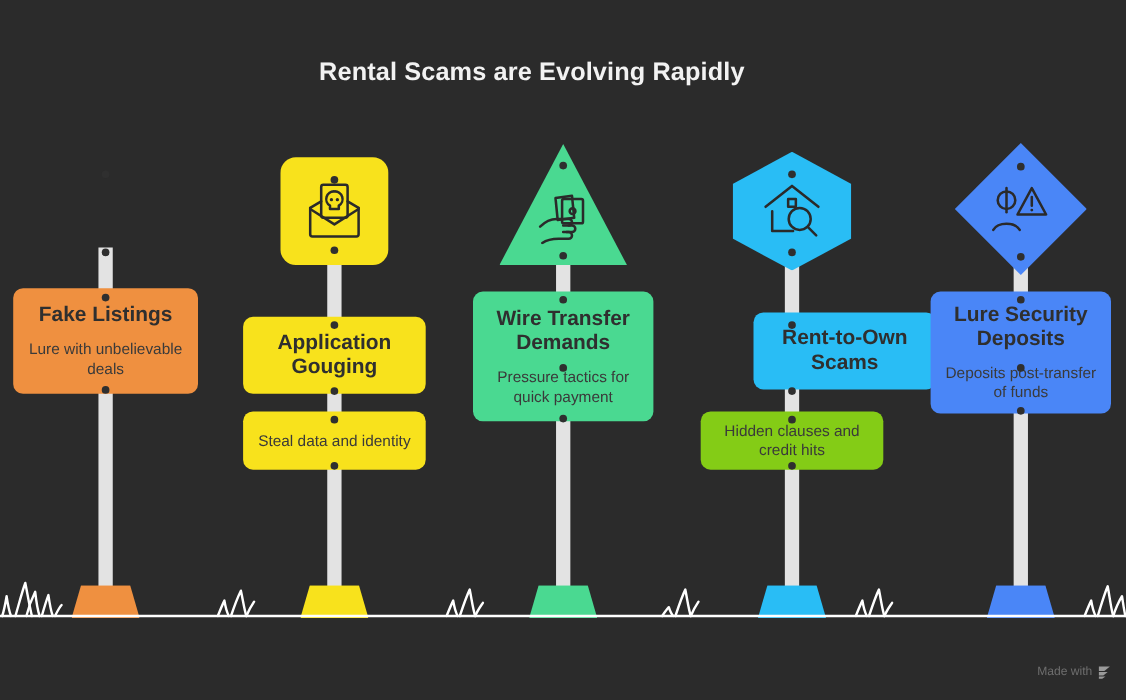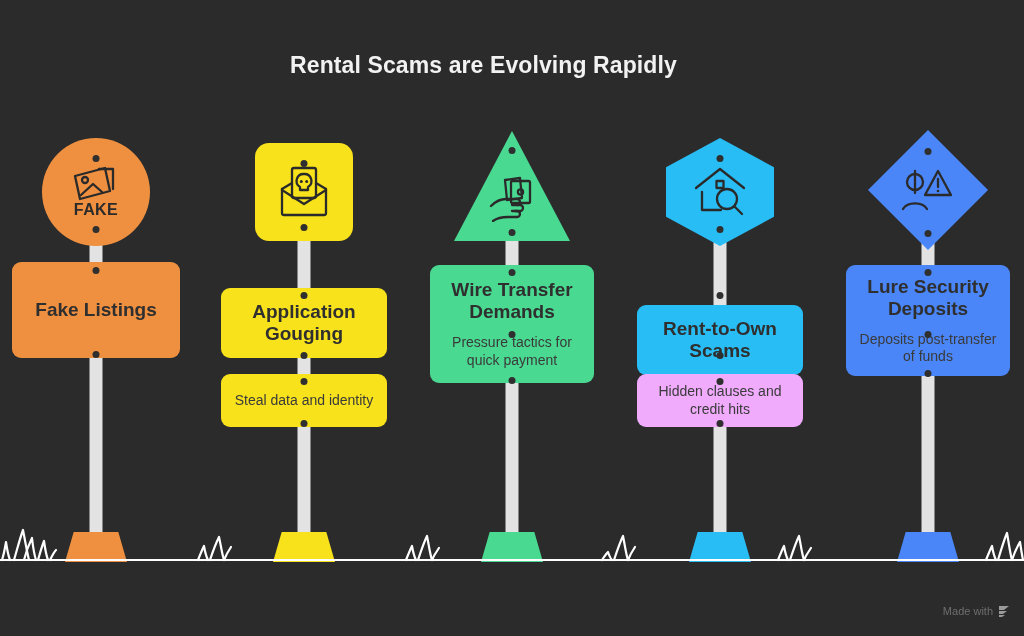--- a/index.html
+++ b/index.html
@@ -152,36 +152,26 @@
 </style>
 </head>
 <body>
 
 <div id="stage">
 
   <div id="title">Rental Scams are Evolving Rapidly</div>
 
   <div class="column" style="left:-4px;">
     <div class="post" style="top:225px;height:325px;"></div>
-    <div class="head circle" style="top:138px;width:108px;height:108px;background:#ef9040;">
-      <svg width="58" height="54" viewBox="0 0 58 54">
-        <g fill="none" stroke="#2a2a2a" stroke-width="2.3" stroke-linejoin="round" stroke-linecap="round">
-          <path d="M32 4 L46 4 L46 24"></path>
-          <path d="M8 11 L38 3 L43 26 L13 34 Z"></path>
-          <circle cx="18" cy="15" r="3"></circle>
-          <path d="M14 30 L26 19 L35 27"></path>
-        </g>
-        <text x="29" y="50" text-anchor="middle" fill="#2a2a2a" font-family="Liberation Sans, sans-serif" font-size="16" font-weight="600" letter-spacing="0.4">FAKE</text>
-      </svg>
-    </div>
     <div class="bolt" style="top:155px;"></div>
     <div class="bolt" style="top:226px;"></div>
 
     <div class="plate" style="top:262px;width:168px;height:96px;background:#ef9040;">
       <div class="pt">Fake Listings</div>
+      <div class="ps">Lure with unbelievable deals</div>
     </div>
     <div class="bolt" style="top:267px;"></div>
     <div class="bolt" style="top:351px;"></div>
 
     <div class="base" style="background:#ef9040;"></div>
   </div>
 
   <div class="column" style="left:204px;">
     <div class="post" style="top:225px;height:325px;"></div>
     <div class="head rsquare" style="top:143px;width:98px;height:98px;background:#f8e21c;">
@@ -252,27 +242,27 @@
           <rect x="25.5" y="15" width="7" height="7"></rect>
           <path d="M11 26 L11 44 L30 44"></path>
           <circle cx="36" cy="33" r="10"></circle>
           <path d="M43.5 40.5 L51 48"></path>
         </g>
       </svg>
     </div>
     <div class="bolt" style="top:155px;"></div>
     <div class="bolt" style="top:226px;"></div>
 
-    <div class="plate" style="top:305px;width:166px;height:70px;background:#29bdf5;">
+    <div class="plate" style="top:284px;width:166px;height:70px;background:#29bdf5;margin-left:48px;">
       <div class="pt">Rent-to-Own Scams</div>
     </div>
     <div class="bolt" style="top:292px;"></div>
     <div class="bolt" style="top:352px;"></div>
 
-    <div class="plate" style="top:374px;width:166px;height:53px;background:#f0abfc;">
+    <div class="plate" style="top:374px;width:166px;height:53px;background:#84cc16;">
       <div class="ps">Hidden clauses and credit hits</div>
     </div>
     <div class="bolt" style="top:378px;"></div>
     <div class="bolt" style="top:420px;"></div>
 
     <div class="base" style="background:#29bdf5;"></div>
   </div>
 
   <div class="column" style="left:828px;">
     <div class="post" style="top:225px;height:325px;"></div>

